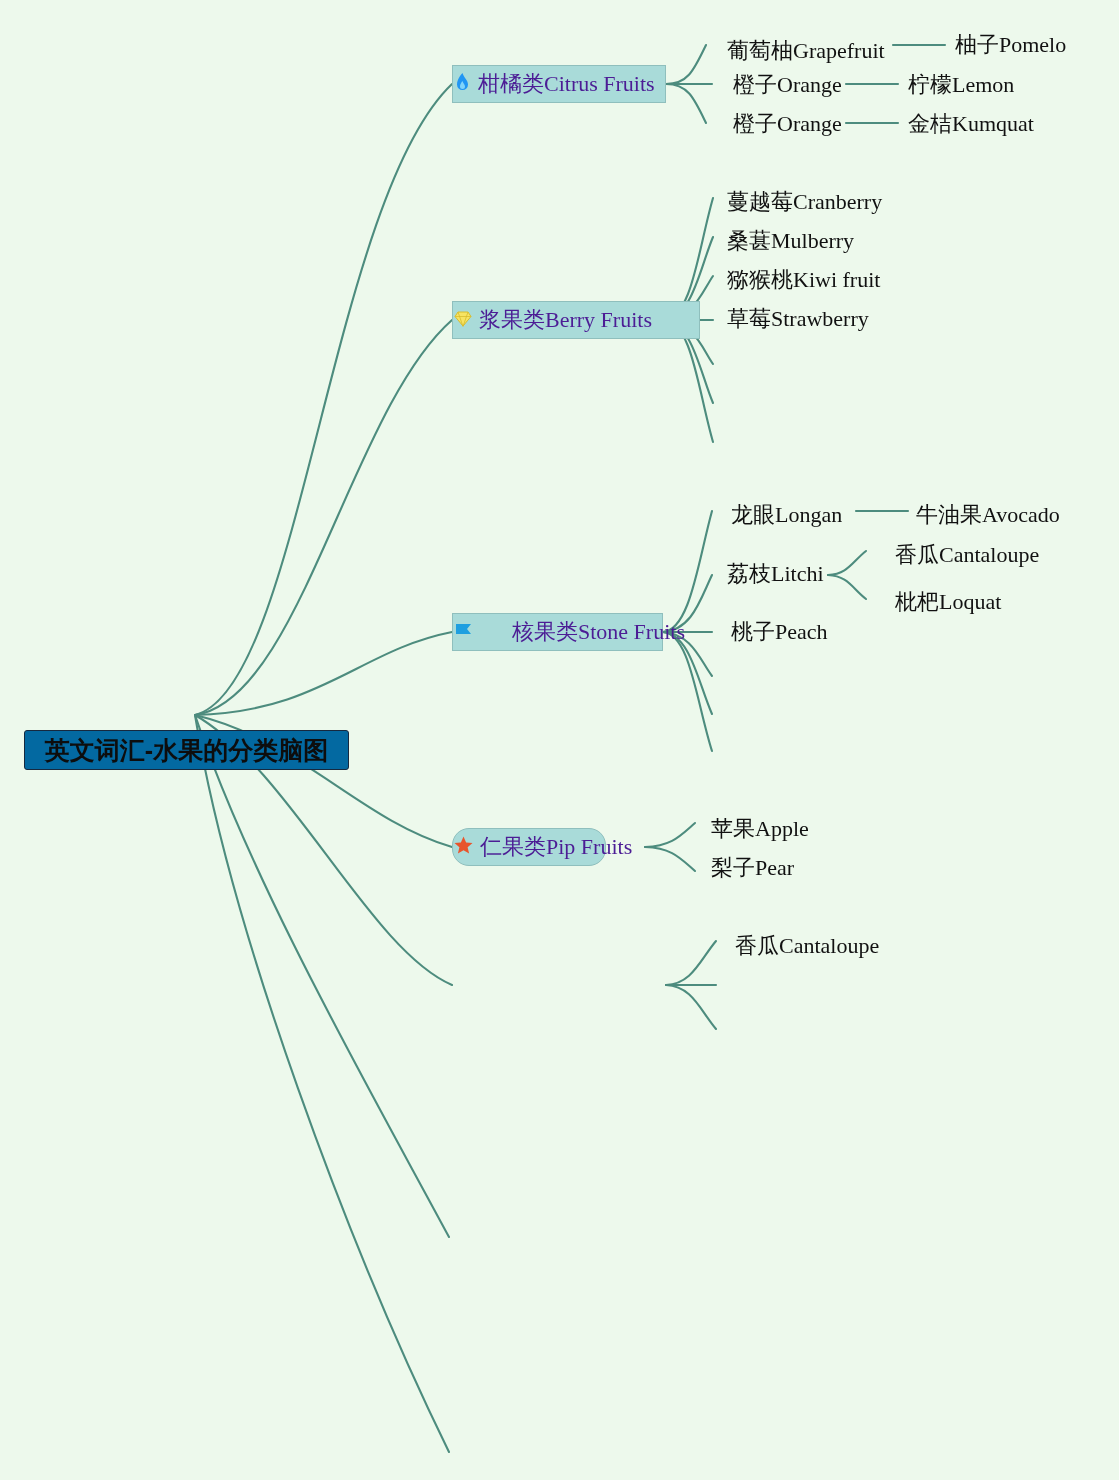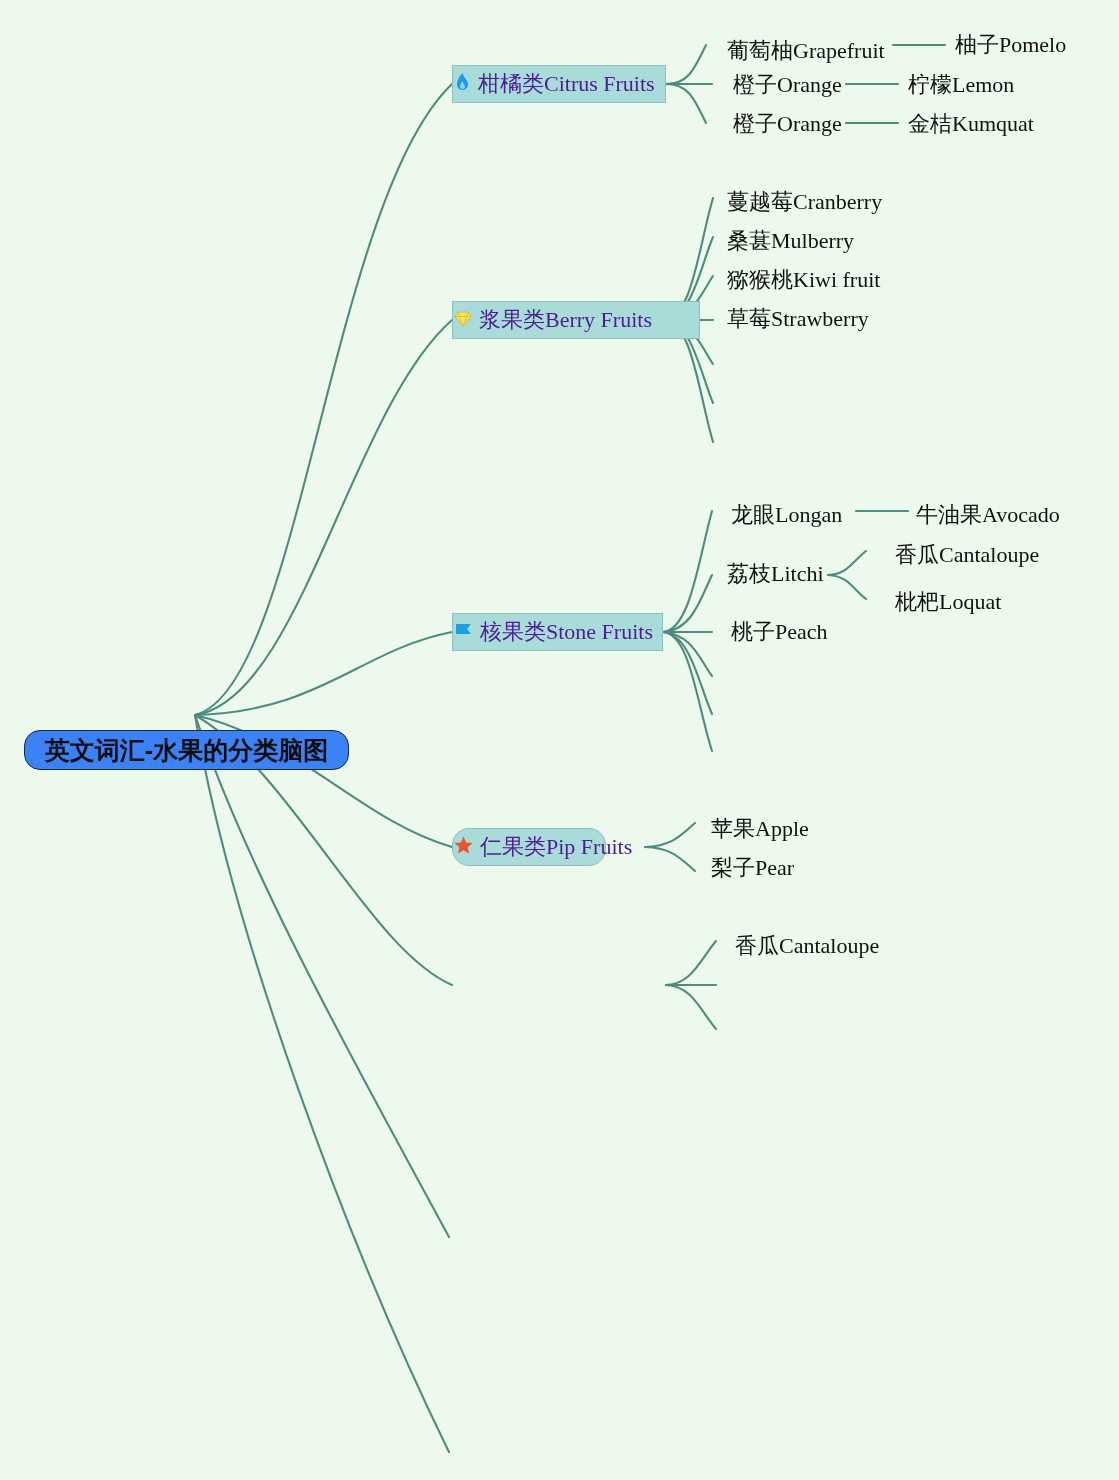--- a/index.html
+++ b/index.html
@@ -8,24 +8,24 @@
     background:#edf9ec;
     font-family:"Liberation Serif","DejaVu Serif",serif;
     position:relative;overflow:hidden;
   }
   #mindmap-svg{position:absolute;left:0;top:0;width:1119px;height:1480px;}
   .layer{position:absolute;left:0;top:0;width:1119px;height:1480px;}
 
   
   .root-node{
     position:absolute;
-    background:#3b82f6;
+    background:#0369a1;
     color:#0d0d0d;
     border:1px solid #16293f;
-    border-radius:16px;
+    border-radius:3px;
     font-family:"Liberation Sans","DejaVu Sans",sans-serif;
     font-weight:bold;
     font-size:25px;
     letter-spacing:0px;
     display:flex;align-items:center;justify-content:center;
     box-sizing:border-box;
     white-space:nowrap;
   }
 
   
@@ -148,21 +148,21 @@
           <path d="M1 6.5h16M4 2l5 14.5M14 2L9 16.5" stroke="#d8bc2e" stroke-width="0.8" fill="none"></path>
         </svg>
     </span>
     <span class="cat-label">浆果类Berry Fruits</span>
   </div>
   <div class="leaf" style="left:727px;top:191px;">蔓越莓Cranberry</div>
   <div class="leaf" style="left:727px;top:230px;">桑葚Mulberry</div>
   <div class="leaf" style="left:727px;top:269px;">猕猴桃Kiwi fruit</div>
   <div class="leaf" style="left:727px;top:308px;">草莓Strawberry</div>
 
-  <div class="cat-node" style="left:452px;top:613px;width:211px;">
+  <div class="cat-node" style="left:452px;top:613px;width:211px;gap:32px;">
     <span class="cat-emoji">
       <svg width="19" height="18" viewBox="0 0 19 18">
           <path d="M2 2h15l-4 5 4 5H2Z" fill="#1e9fe0"></path>
         </svg>
     </span>
     <span class="cat-label">核果类Stone Fruits</span>
   </div>
   <div class="leaf" style="left:731px;top:504px;">龙眼Longan</div>
   <div class="leaf" style="left:727px;top:563px;">荔枝Litchi</div>
   <div class="leaf" style="left:731px;top:621px;">桃子Peach</div>

